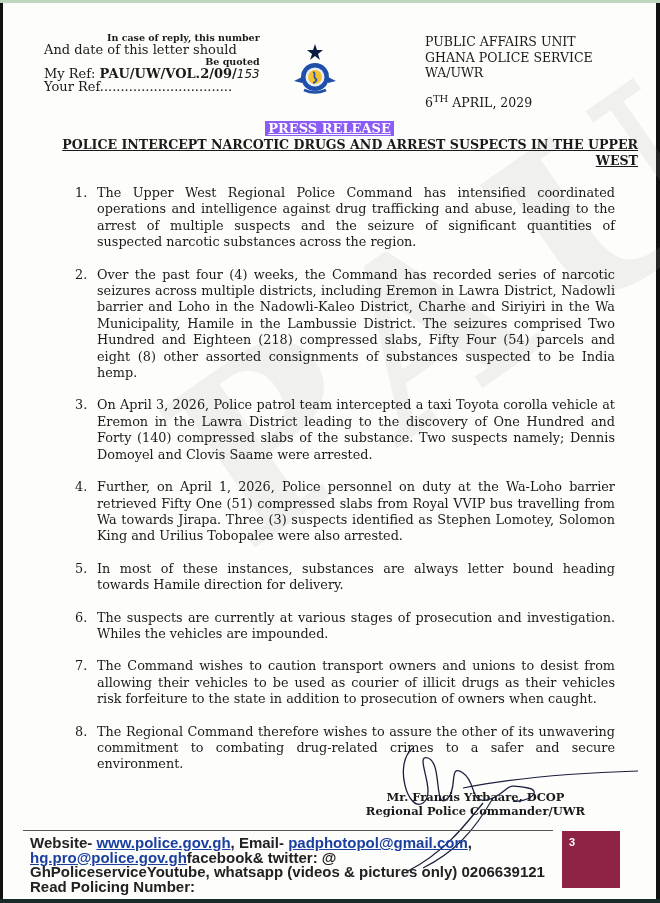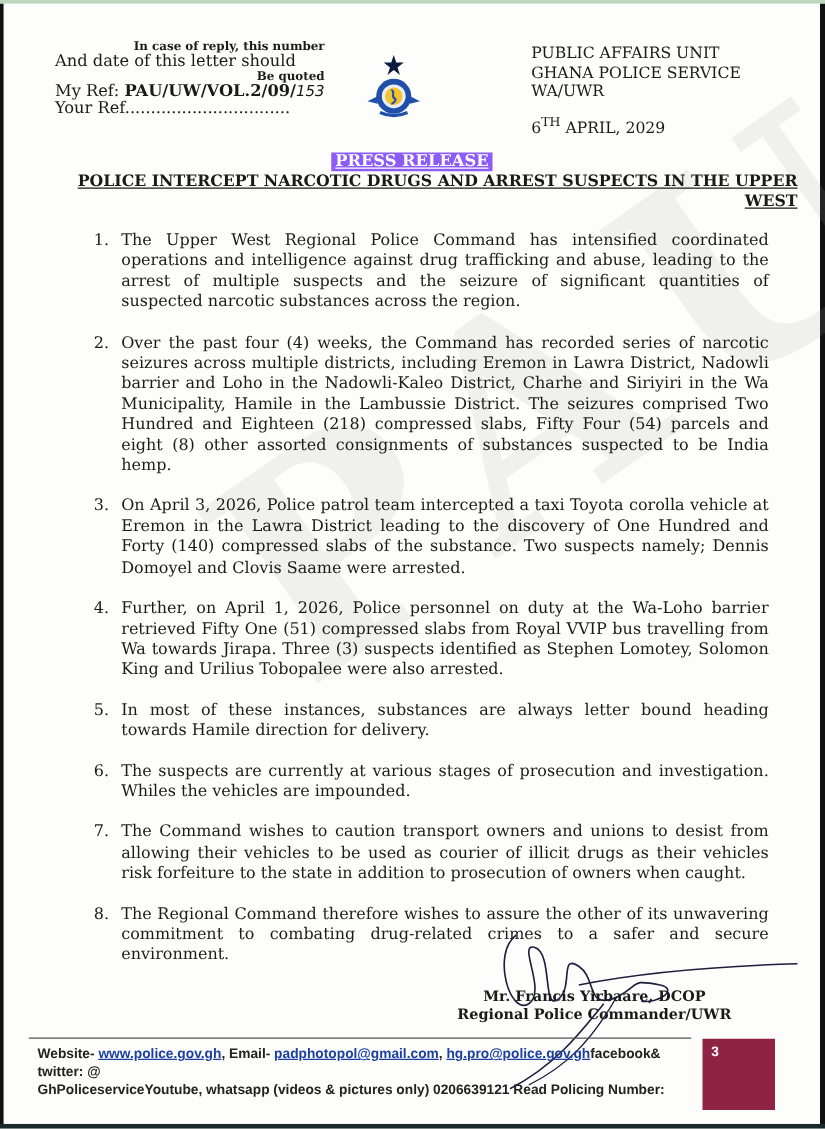--- a/index.html
+++ b/index.html
@@ -55,21 +55,21 @@
     .item { display: flex; font-size: 12.8px; line-height: 16.4px; margin-bottom: 16px; }
     .item .num { width: 22px; flex: none; }
     .item .txt { flex: 1; text-align: justify; }
 
     .sig { position: absolute; left: 330px; top: 787px; width: 285px; text-align: center; font-weight: bold; font-size: 11.5px; line-height: 1.25; }
     .signature { position: absolute; left: 350px; top: 740px; width: 300px; height: 130px; pointer-events: none; }
 
     .footer-rule { position: absolute; left: 20px; top: 827px; width: 530px; height: 1px; background: #555; }
     .footer {
       position: absolute; left: 27px; top: 833px; width: 520px;
-      font-family: "Liberation Sans", sans-serif; font-weight: bold; font-size: 11px; line-height: 14.5px;
+      font-family: "Liberation Sans", sans-serif; font-weight: bold; font-size: 15px; line-height: 14.5px;
       color: #222;
     }
     .footer a { color: #1a3fa0; text-decoration: underline; }
     .pagebox {
       position: absolute; left: 559px; top: 828px; width: 58px; height: 57px;
       background: #8e2343; color: #fff; font-family: "Liberation Sans", sans-serif; font-size: 11px; font-weight: bold;
     }
     .pagebox span { position: absolute; left: 7px; top: 5px; }
   </style>
 </head>

